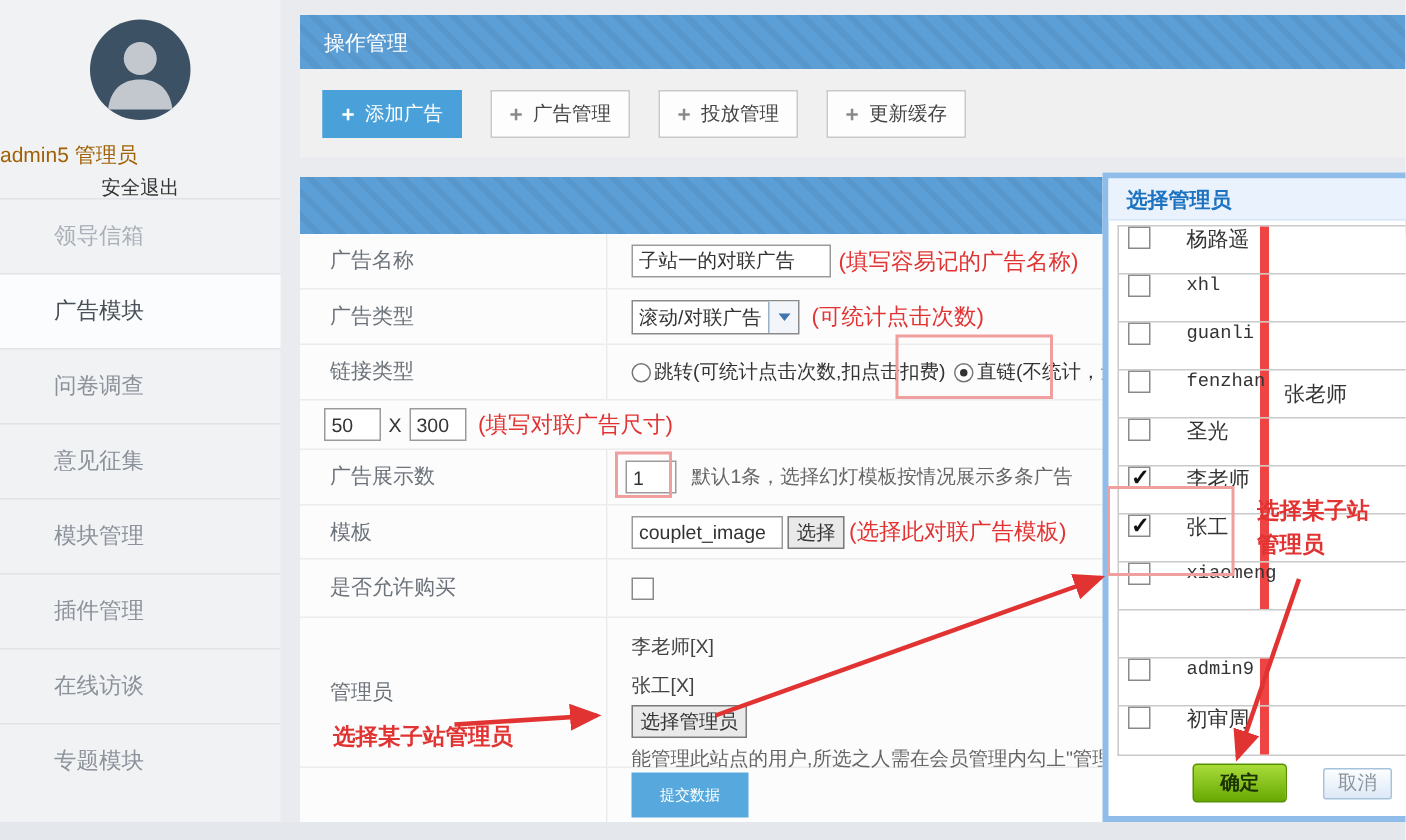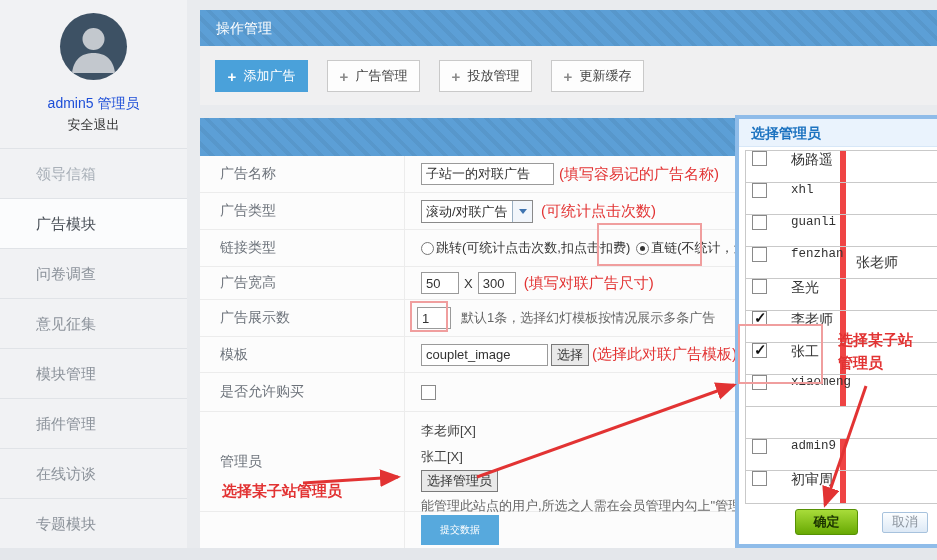--- a/index.html
+++ b/index.html
@@ -3,23 +3,23 @@
 <meta charset="utf-8">
 <style>
   * { margin:0; padding:0; box-sizing:border-box; }
   html,body { width:937px; height:560px; overflow:hidden; }
   body { position:relative; background:#e9ebee; font-family:"Liberation Sans",sans-serif; color:#333; }
 
   
   .sidebar { position:absolute; left:0; top:0; width:187px; height:548px; background:#f1f2f4; }
   .avatar { position:absolute; left:60px; top:13px; width:67px; height:67px; border-radius:50%; background:#3d5164; overflow:hidden; }
   .avatar svg { display:block; }
-  .uname { position:absolute; top:95px; width:100%; text-align:center; font-size:14px; color:#1d4ed8; }
+  .uname { position:absolute; top:95px; width:100%; text-align:left; font-size:14px; color:#a16207; }
   .logout { position:absolute; top:116px; width:100%; text-align:center; font-size:13px; color:#333; cursor:pointer; }
-  .menu { position:absolute; top:148px; width:100%; }
+  .menu { position:absolute; top:132px; width:100%; }
   .mitem { height:50px; line-height:50px; padding-left:36px; font-size:15px; color:#8b929a; border-top:1px solid #e0e3e7; cursor:pointer; }
   .mitem.dim { color:#a9b0b8; }
   .mitem.active { background:#fbfcfd; color:#4a5058; }
 
   
   .stripes { background-color:#5c9fd6;
      background-image:repeating-linear-gradient(45deg, rgba(0,0,0,0) 0 7px, rgba(0,0,0,0.05) 7px 11px); }
   .topbar { position:absolute; left:200px; top:10px; width:737px; height:36px; line-height:36px;
             padding-left:16px; color:#fff; font-size:14px; }
   .btnrow { position:absolute; left:200px; top:46px; width:737px; height:59px; background:#f0f0f1; }
@@ -154,41 +154,40 @@
     <div class="flabel">链接类型</div>
     <div class="ffield" style="white-space:nowrap;overflow:hidden;">
       <span class="radio"></span>
       <span>跳转(可统计点击次数,扣点击扣费)</span>
       <span class="radio checked" style="margin-left:6px;"></span>
       <span>直链(不统计，无负担</span>
     </div>
   </div>
 
   <div class="frow" style="height:33px;">
-    <div class="flabel">广告宽高</div>
     <div class="ffield">
       <input class="txt" style="width: 38px;" value="50">
       <span style="margin:0 5px;">X</span>
       <input class="txt" style="width: 38px;" value="300">
       <span class="rnote" style="margin-left:8px;font-weight:normal;">(填写对联广告尺寸)</span>
     </div>
   </div>
 
   <div class="frow" style="height:37px;">
     <div class="flabel">广告展示数</div>
     <div class="ffield">
       <input class="txt" style="width: 34px; margin-left: -4px;" value="1">
       <span class="hint" style="margin-left:10px;">默认1条，选择幻灯模板按情况展示多条广告</span>
     </div>
   </div>
 
   <div class="frow" style="height:36px;">
     <div class="flabel">模板</div>
     <div class="ffield">
-      <input class="txt" style="width: 127px;" value="couplet_image">
+      <input class="txt" style="width: 101px;" value="couplet_image">
       <button class="selbtn" style="margin-left:3px;">选择</button>
       <span class="rnote" style="margin-left:3px;font-weight:normal;">(选择此对联广告模板)</span>
     </div>
   </div>
 
   <div class="frow" style="height:39px;">
     <div class="flabel">是否允许购买</div>
     <div class="ffield">
       <span class="cbx"></span>
     </div>

